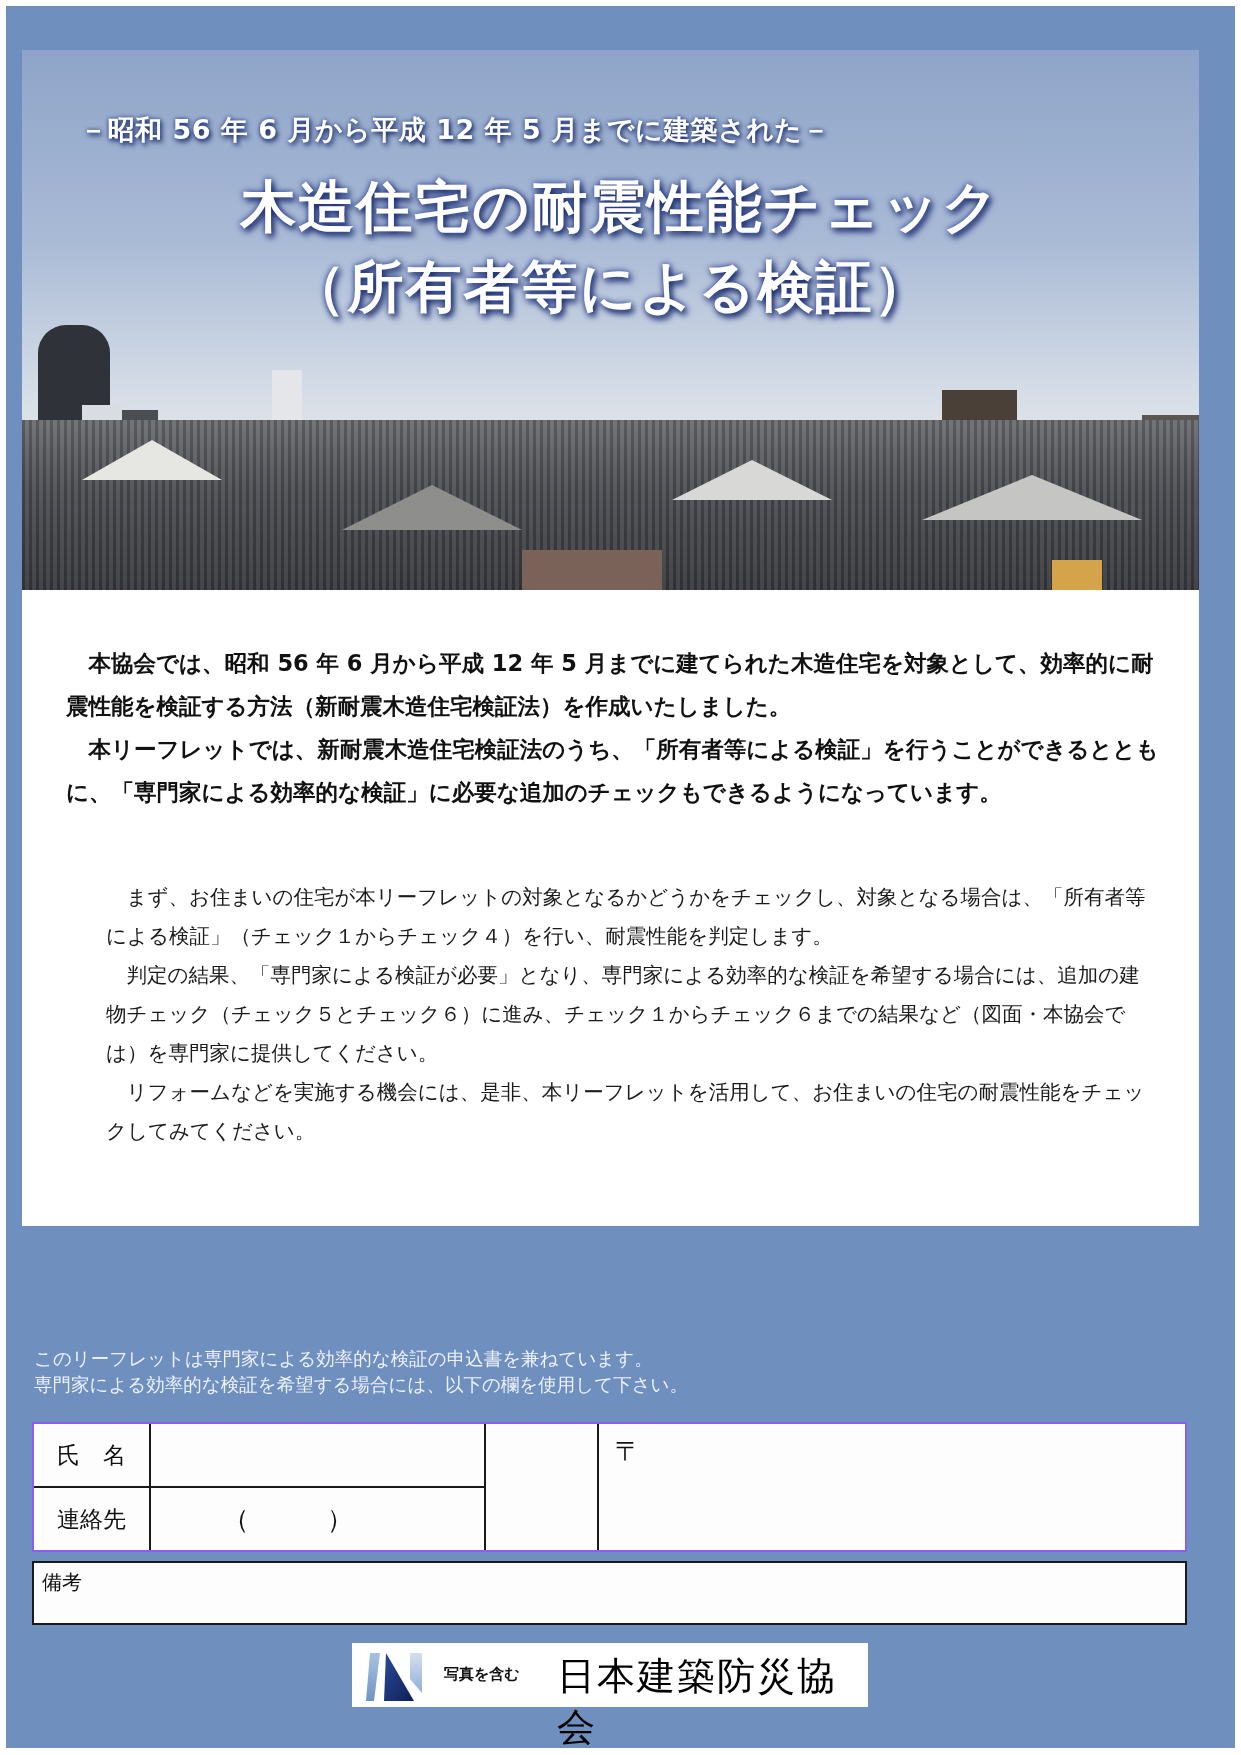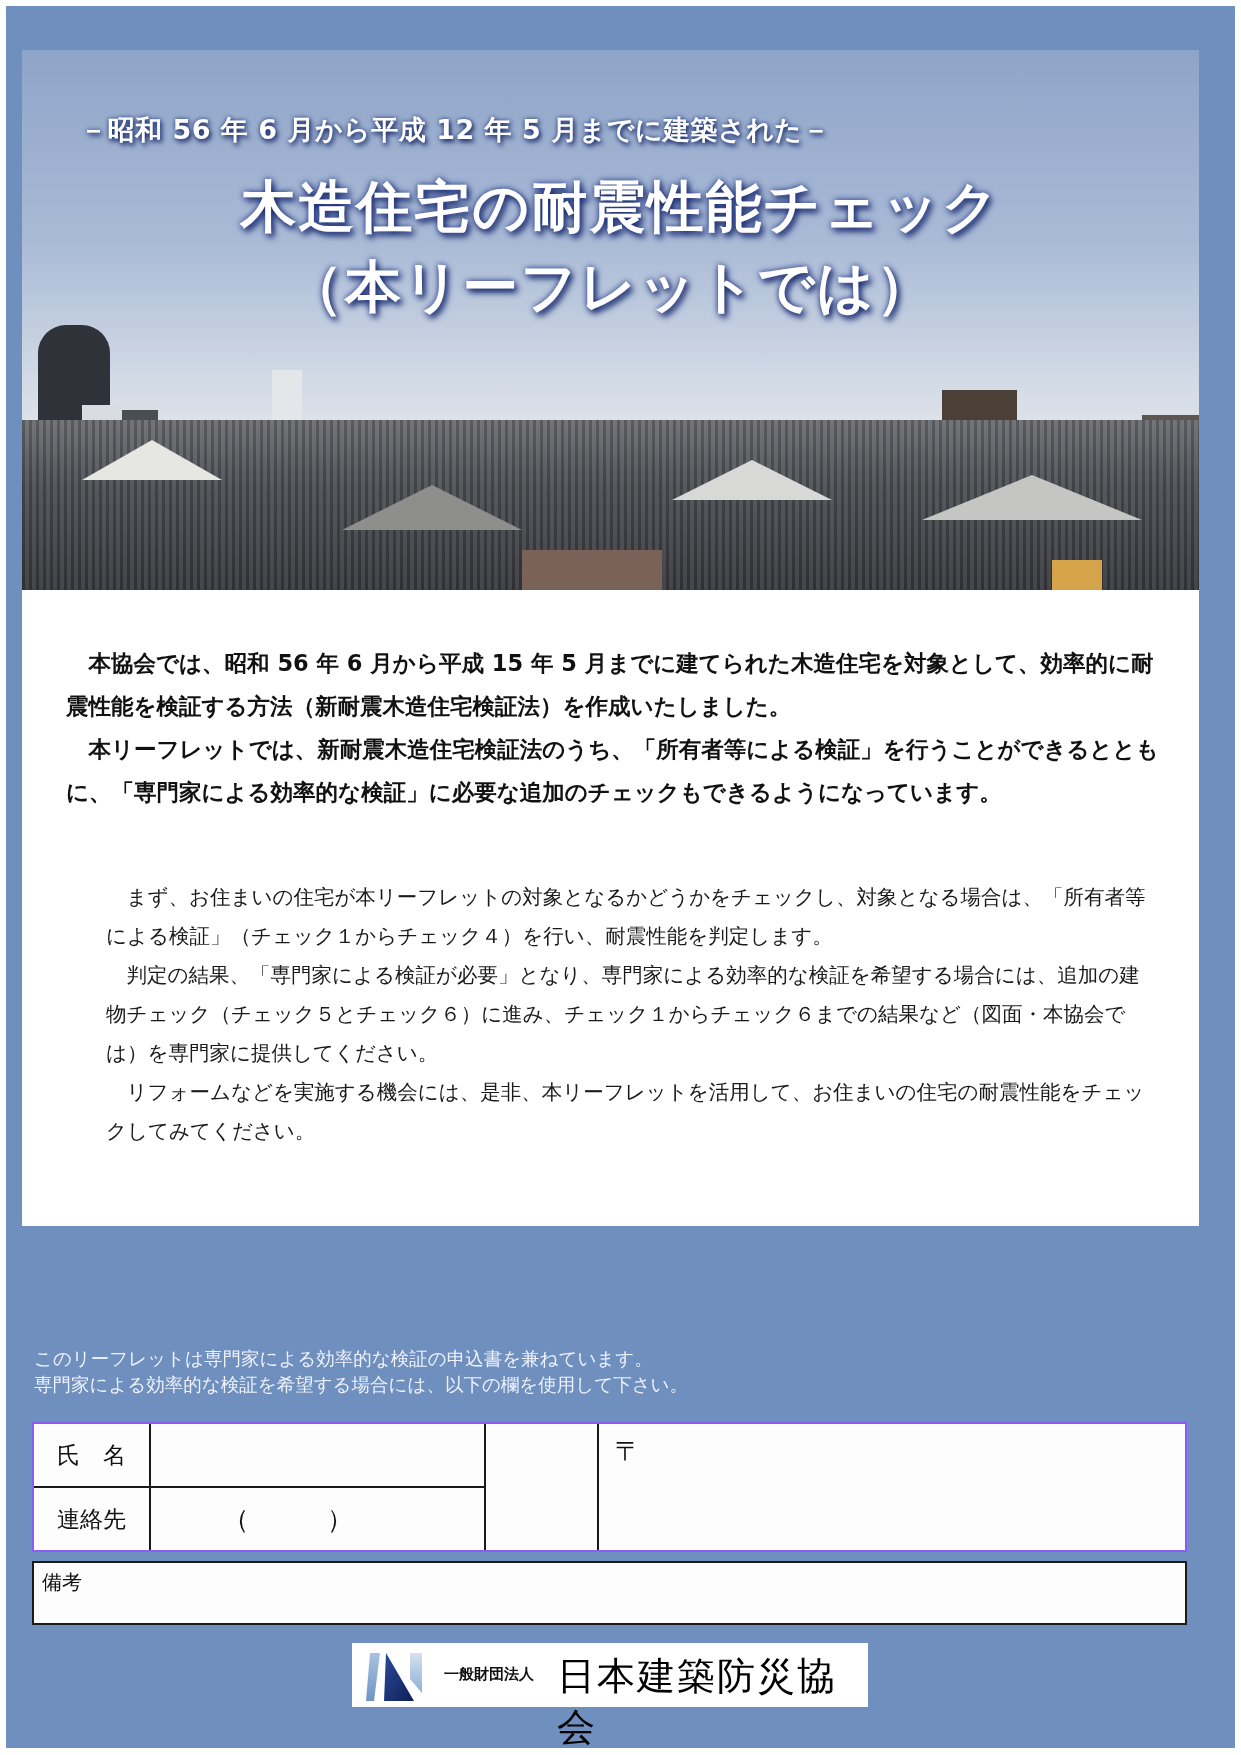--- a/index.html
+++ b/index.html
@@ -120,26 +120,26 @@
     <div class="roofs"></div>
     <div class="roof-tri" style="left:60px;bottom:110px;border-width:0 70px 40px 70px;border-color:transparent transparent #e6e6e2 transparent;"></div>
     <div class="roof-tri" style="left:320px;bottom:60px;border-width:0 90px 45px 90px;border-color:transparent transparent #8e8f8c transparent;"></div>
     <div class="roof-tri" style="left:650px;bottom:90px;border-width:0 80px 40px 80px;border-color:transparent transparent #d8d8d6 transparent;"></div>
     <div class="roof-tri" style="left:900px;bottom:70px;border-width:0 110px 45px 110px;border-color:transparent transparent #c5c6c4 transparent;"></div>
     <div class="bld" style="left:500px;width:140px;height:40px;background:#7a6258;"></div>
     <div class="bld" style="left:1030px;width:50px;height:30px;background:#d4a34a;"></div>
   </div>
   <div class="subtitle">－昭和 56 年 6 月から平成 12 年 5 月までに建築された－</div>
   <div class="title1">木造住宅の耐震性能チェック</div>
-  <div class="title2">（本リーフレットでは）</div>
+  <div class="title2">（所有者等による検証）</div>
 </div>
 
 <div class="content">
   <div class="lead">
-    <p>　本協会では、昭和 56 年 6 月から平成 15 年 5 月までに建てられた木造住宅を対象として、効率的に耐震性能を検証する方法（新耐震木造住宅検証法）を作成いたしました。</p>
+    <p>　本協会では、昭和 56 年 6 月から平成 12 年 5 月までに建てられた木造住宅を対象として、効率的に耐震性能を検証する方法（新耐震木造住宅検証法）を作成いたしました。</p>
     <p>　本リーフレットでは、新耐震木造住宅検証法のうち、「所有者等による検証」を行うことができるとともに、「専門家による効率的な検証」に必要な追加のチェックもできるようになっています。</p>
   </div>
   <div class="body">
     <p class="indent">まず、お住まいの住宅が本リーフレットの対象となるかどうかをチェックし、対象となる場合は、「所有者等による検証」（チェック１からチェック４）を行い、耐震性能を判定します。</p>
     <p class="indent">判定の結果、「専門家による検証が必要」となり、専門家による効率的な検証を希望する場合には、追加の建物チェック（チェック５とチェック６）に進み、チェック１からチェック６までの結果など（図面・本協会では）を専門家に提供してください。</p>
     <p class="indent">リフォームなどを実施する機会には、是非、本リーフレットを活用して、お住まいの住宅の耐震性能をチェックしてみてください。</p>
   </div>
 </div>
 
 <div class="notice">
@@ -180,15 +180,15 @@
       </linearGradient>
       <linearGradient id="lg3" x1="0" y1="0" x2="0" y2="1">
         <stop offset="0" stop-color="#d4e0ef"></stop>
           <stop offset="1" stop-color="#8fb0d6"></stop>
       </linearGradient>
     </defs>
     <polygon points="4,4 14,4 8,52 0,52" fill="url(#lg1)"></polygon>
     <polygon points="20,4 48,52 18,52" fill="url(#lg2)"></polygon>
     <polygon points="44,4 56,4 56,44 44,30" fill="url(#lg3)"></polygon>
   </svg>
-  <span class="logo-small">一般財団法人</span>
+  <span class="logo-small">写真を含む</span>
   <span class="logo-big">日本建築防災協会</span>
 </div>
 
 </body></html>

